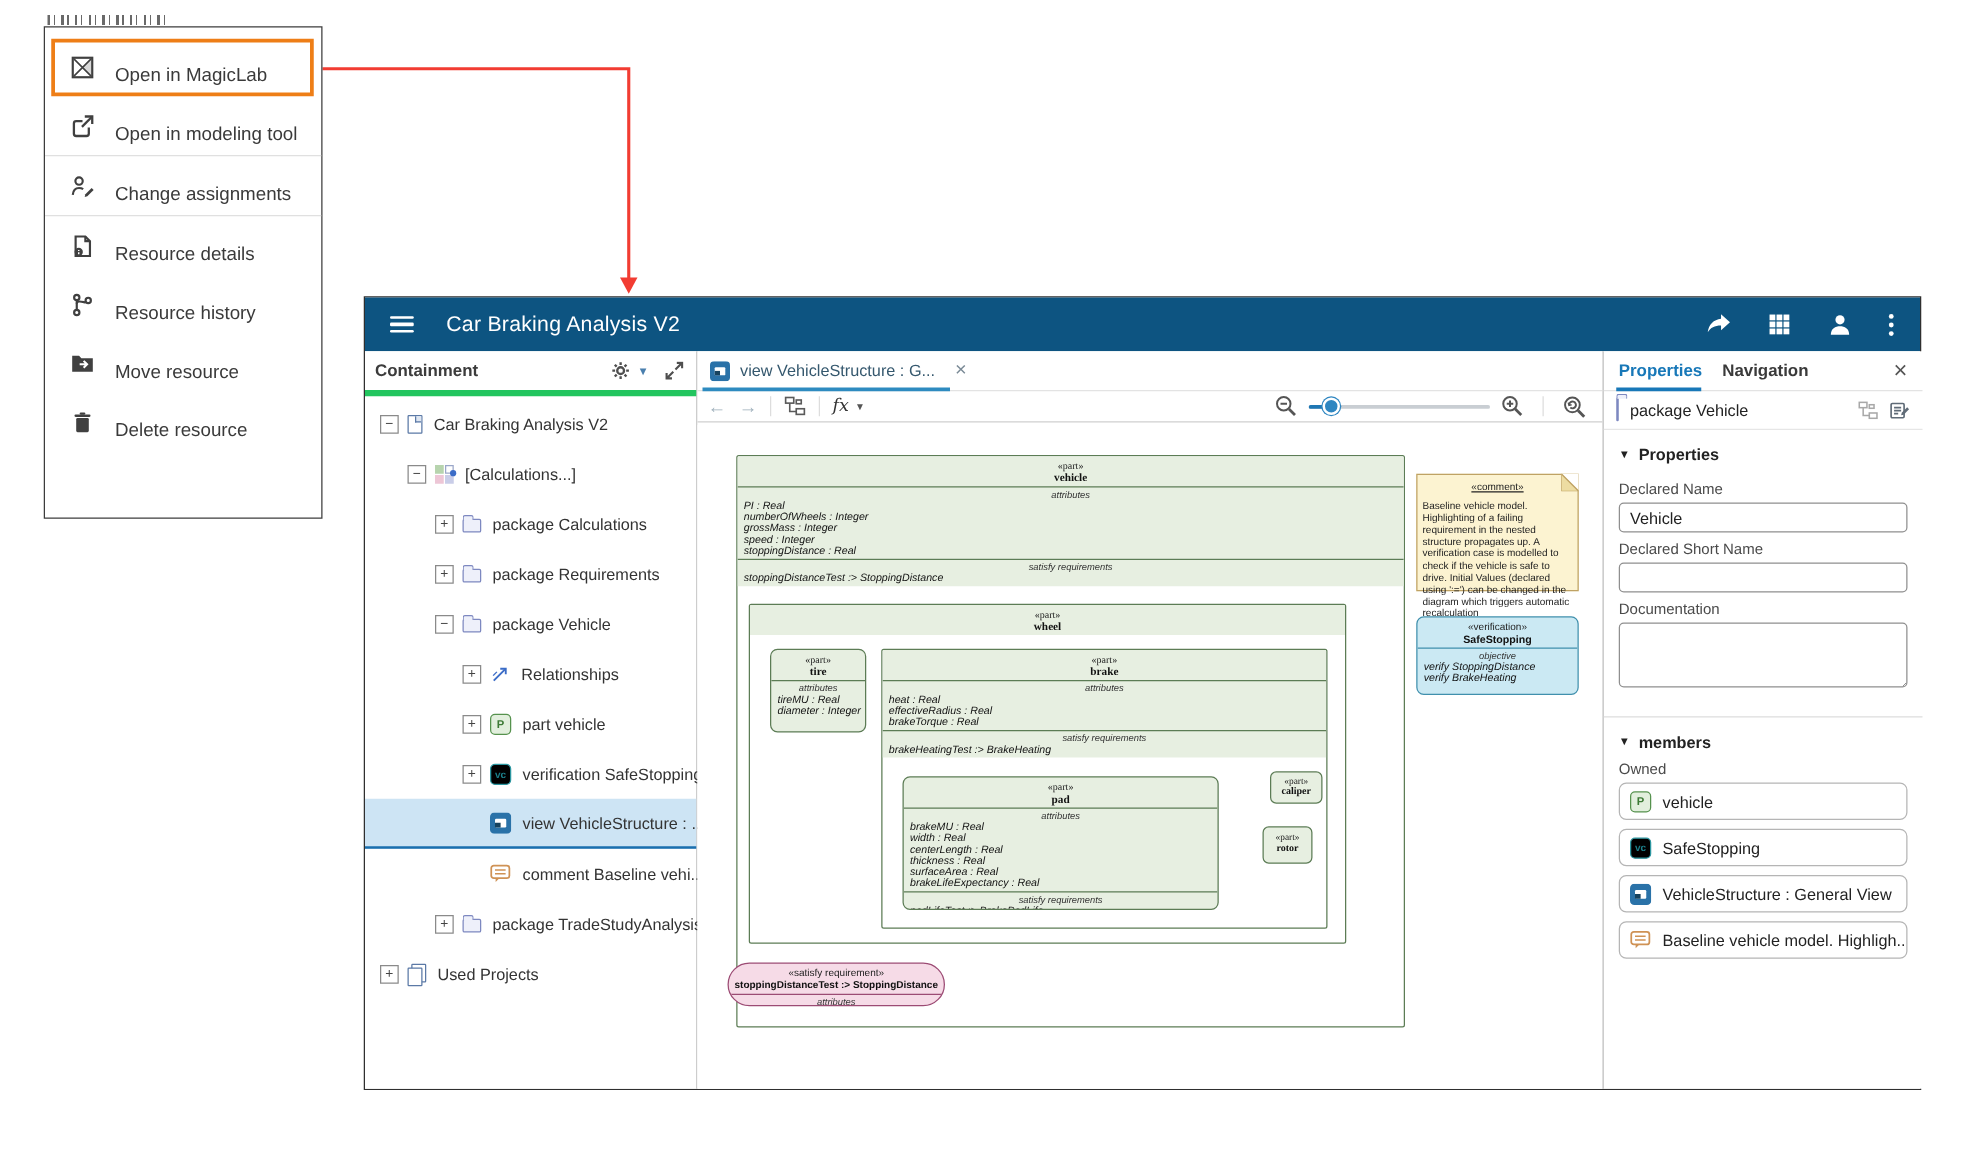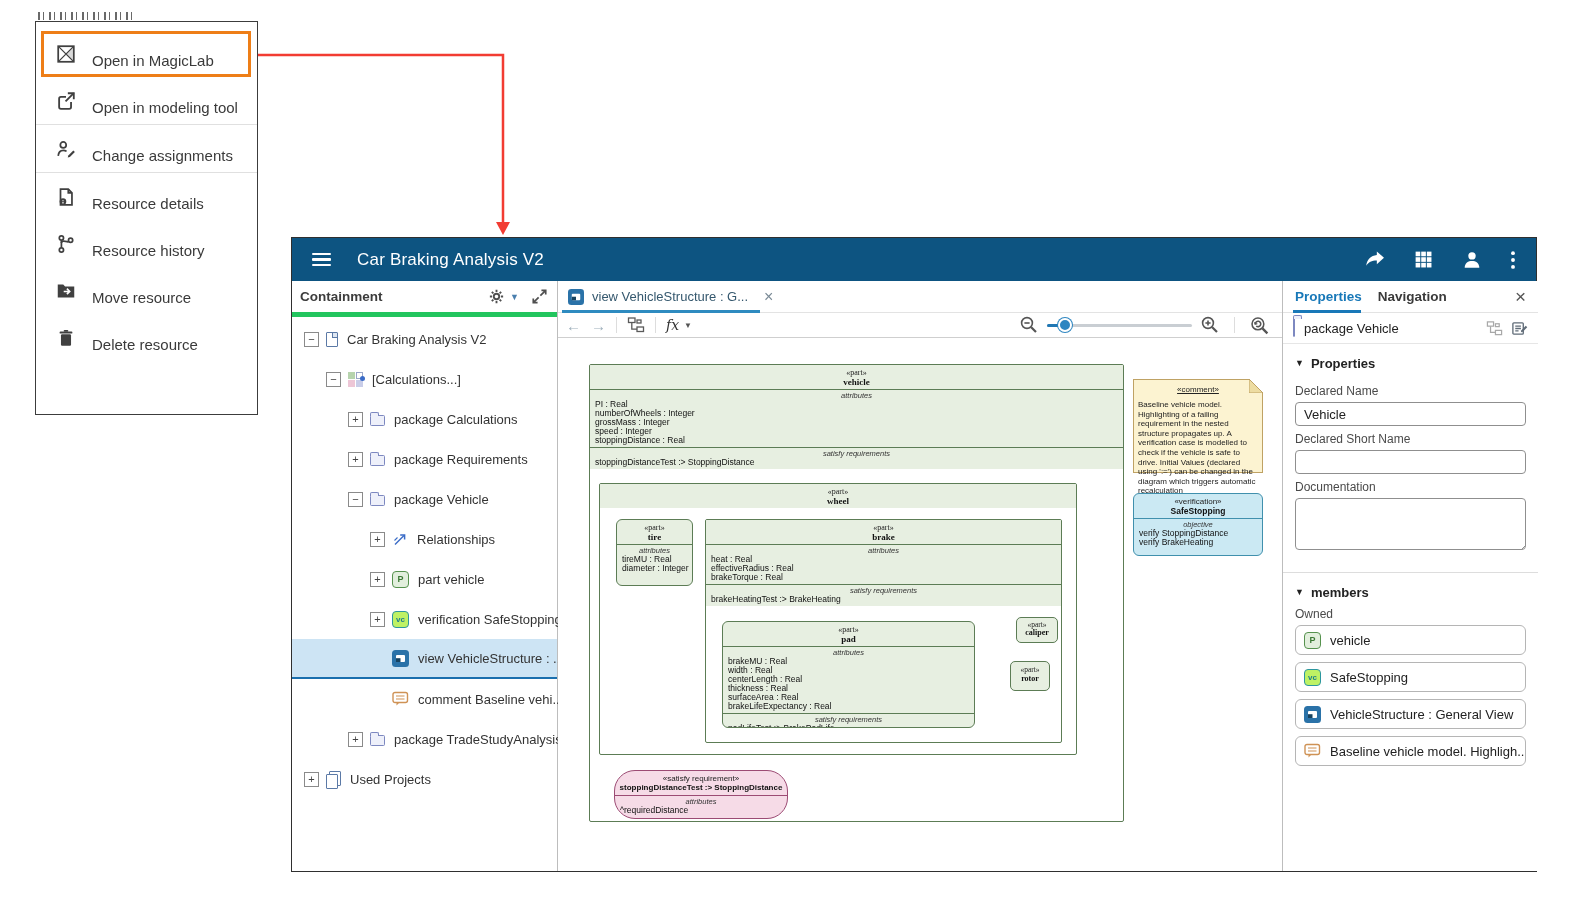--- a/index.html
+++ b/index.html
@@ -56,21 +56,21 @@
   .ic-docs::before { content:""; position:absolute; left:3px; top:0; width:10px; height:13px; border:1.3px solid #5b79a6; background:#fff; border-radius:1px; }
   .ic-docs::after { content:""; position:absolute; left:0; top:3px; width:10px; height:13px; border:1.3px solid #5b79a6; background:#fff; border-radius:1px; }
   .ic-calc { width:15px; height:15px; display:grid; grid-template-columns:1fr 1fr; grid-template-rows:1fr 1fr; gap:1px; position:relative; }
   .ic-calc i:nth-child(1){background:#b7d4ae;} .ic-calc i:nth-child(2){background:#fff;border:1px solid #9aa7c9;}
   .ic-calc i:nth-child(3){background:#edc6d6;} .ic-calc i:nth-child(4){background:#c9cde8;}
   .ic-calc::after { content:""; position:absolute; right:-2px; top:4px; width:5px; height:5px; border-radius:50%; background:#3b6cc7; }
   .ic-folder { width:15px; height:11px; border:1.3px solid #7d88c0; border-radius:1.5px; background:#eef0fa; position:relative; margin-top:3px; }
   .ic-folder::before { content:""; position:absolute; top:-4px; left:-1.3px; width:7px; height:3px; border:1.3px solid #7d88c0; border-bottom:none; border-radius:2px 2px 0 0; background:#eef0fa; }
   .badge { width:17px; height:17px; border-radius:4px; display:flex; align-items:center; justify-content:center; font-weight:bold; }
   .badge-p { border:1.2px solid #56924e; background:#e2efdd; color:#3d7a36; font-size:9px; }
-  .badge-vc { border:1.2px solid #2c96a0; background:#bef264; color:#1c7f8a; font-size:8px; }
+  .badge-vc { border:1.2px solid #2c96a0; background:#000000; color:#1c7f8a; font-size:8px; }
 
   
   .panel-center { position:absolute; left:266px; top:0; bottom:0; width:724px; background:#fff; }
   .tabbar { height:32px; position:relative; border-bottom:1px solid #e3e3e3; display:flex; align-items:center; }
   .dtab { display:flex; align-items:center; height:32px; padding:0 14px 0 10px; position:relative; cursor:pointer; }
   .dtab .tab-lbl { font-size:13px; color:#35586e; margin-left:8px; white-space:nowrap; }
   .dtab .tab-x { font-size:16px; color:#7a8a96; margin-left:16px; cursor:pointer; }
   .tab-underline { position:absolute; left:4px; bottom:-1px; width:198px; height:3px; background:#2e8bc0; }
   .dtoolbar { height:25px; display:flex; align-items:center; border-bottom:1px solid #cfcfcf; padding:0 8px; gap:10px; }
   .dtoolbar .arrow { font-size:15px; color:#9fb0bc; font-weight:bold; line-height:1; cursor:pointer; }
@@ -88,21 +88,21 @@
   
   .pbox { position:absolute; border:1.2px solid #5c7c55; background:#fff; border-radius:2px; overflow:hidden; cursor:pointer; }
   .pbox.solid { background:#e7efe1; border-radius:6px; }
   .hd { background:#e7efe1; text-align:center; padding:3px 2px 2px;font-family:Liberation Serif, serif; }
   .hd.plain { background:transparent; }
   .stereo { font-size:8px; line-height:9px; color:#222; }
   .pname { font-size:9px; line-height:10px; font-weight:bold; color:#111; }
   .comp { background:#e7efe1; border-top:1px solid #5c7c55; padding:1px 0 2px; }
   .comp.plain { background:transparent; }
   .comp-label { font-size:7.5px; line-height:9px; font-style:italic; text-align:center; color:#333; }
-  .aline { font-size:8.5px; line-height:9px; padding-left:5px; color:#111; white-space:nowrap; }
+  .aline { font-size:8.5px; line-height:9px; padding-left:5px; color:#111; white-space:nowrap;font-style:italic; }
 
   .satbox { position:absolute; border:1.2px solid #9c4b74; background:#f6dbe7; border-radius:6px; overflow:hidden; cursor:pointer; }
   .satbox .hd2 { text-align:center; padding:3px 2px 2px; }
   .satbox .sname { font-size:8px; font-weight:bold; line-height:10px; color:#111; }
   .satbox .comp2 { border-top:1px solid #9c4b74; padding:1px 0 2px; }
 
   .comment-box { position:absolute; background:#fcf3d1; border:1px solid #bfa264; padding:3px 4px; cursor:pointer; }
   .comment-box .fold { position:absolute; top:-1px; right:-1px; }
   .comment-box .cstereo { font-size:8px; text-align:center; color:#222; margin:2px 0 6px;text-decoration:underline; }
   .comment-box .ctext { font-size:8px; line-height:9.6px; color:#222; }
@@ -508,21 +508,21 @@
             </div>
           </div>
 
           <div class="pbox solid" style="left:452px; top:321px; width:40px; height:30px; border-radius:5px;">
             <div class="hd plain" style="padding:3px 1px 1px">
               <div class="stereo" style="font-size:7.5px">«part»</div>
               <div class="pname" style="font-size:8px; line-height:9px">rotor</div>
             </div>
           </div>
 
-          <div class="satbox" style="left:56px; top:430px; width:174px; height:49px;border-radius:21px;">
+          <div class="satbox" style="left:24px; top:430px; width:174px; height:35px;border-radius:21px;">
             <div class="hd2">
               <div class="stereo">«satisfy requirement»</div>
               <div class="sname">stoppingDistanceTest :&gt; StoppingDistance</div>
             </div>
             <div class="comp2">
               <div class="comp-label">attributes</div>
               <div class="aline">^requiredDistance</div>
             </div>
           </div>
 

